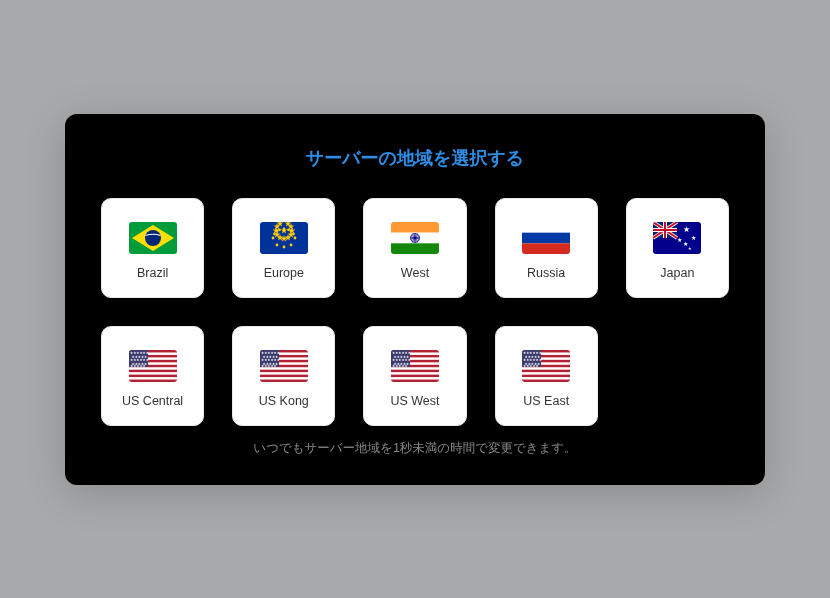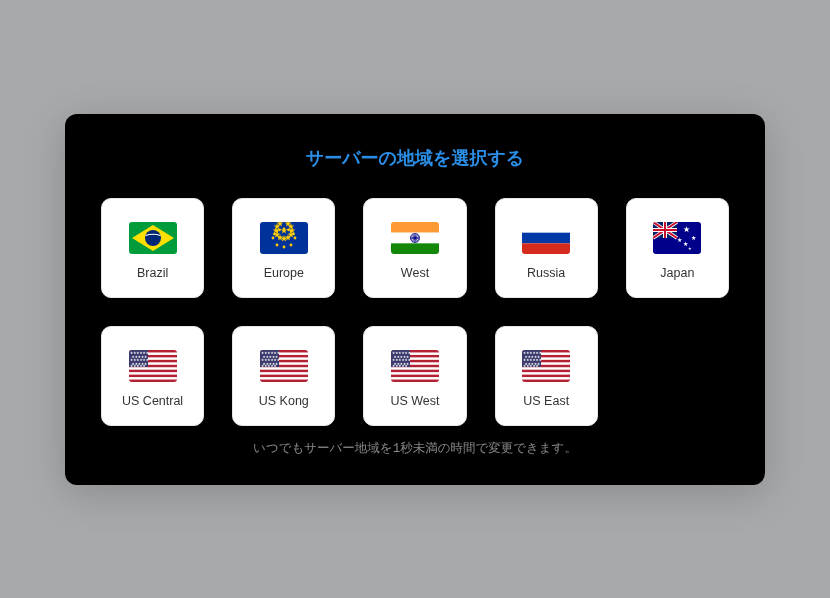--- a/index.html
+++ b/index.html
@@ -70,21 +70,20 @@
       font-size: 12.5px;
       color: #333;
       text-align: center;
       font-weight: 500;
     }
     .footer-text {
       text-align: center;
       font-size: 12.5px;
       color: #888;
       margin-top: 10px;
-      font-family: Liberation Mono, monospace;
     }
 
     
     .flag-svg {
       width: 48px;
       height: 32px;
       border-radius: 3px;
       overflow: hidden;
     }
   </style>

